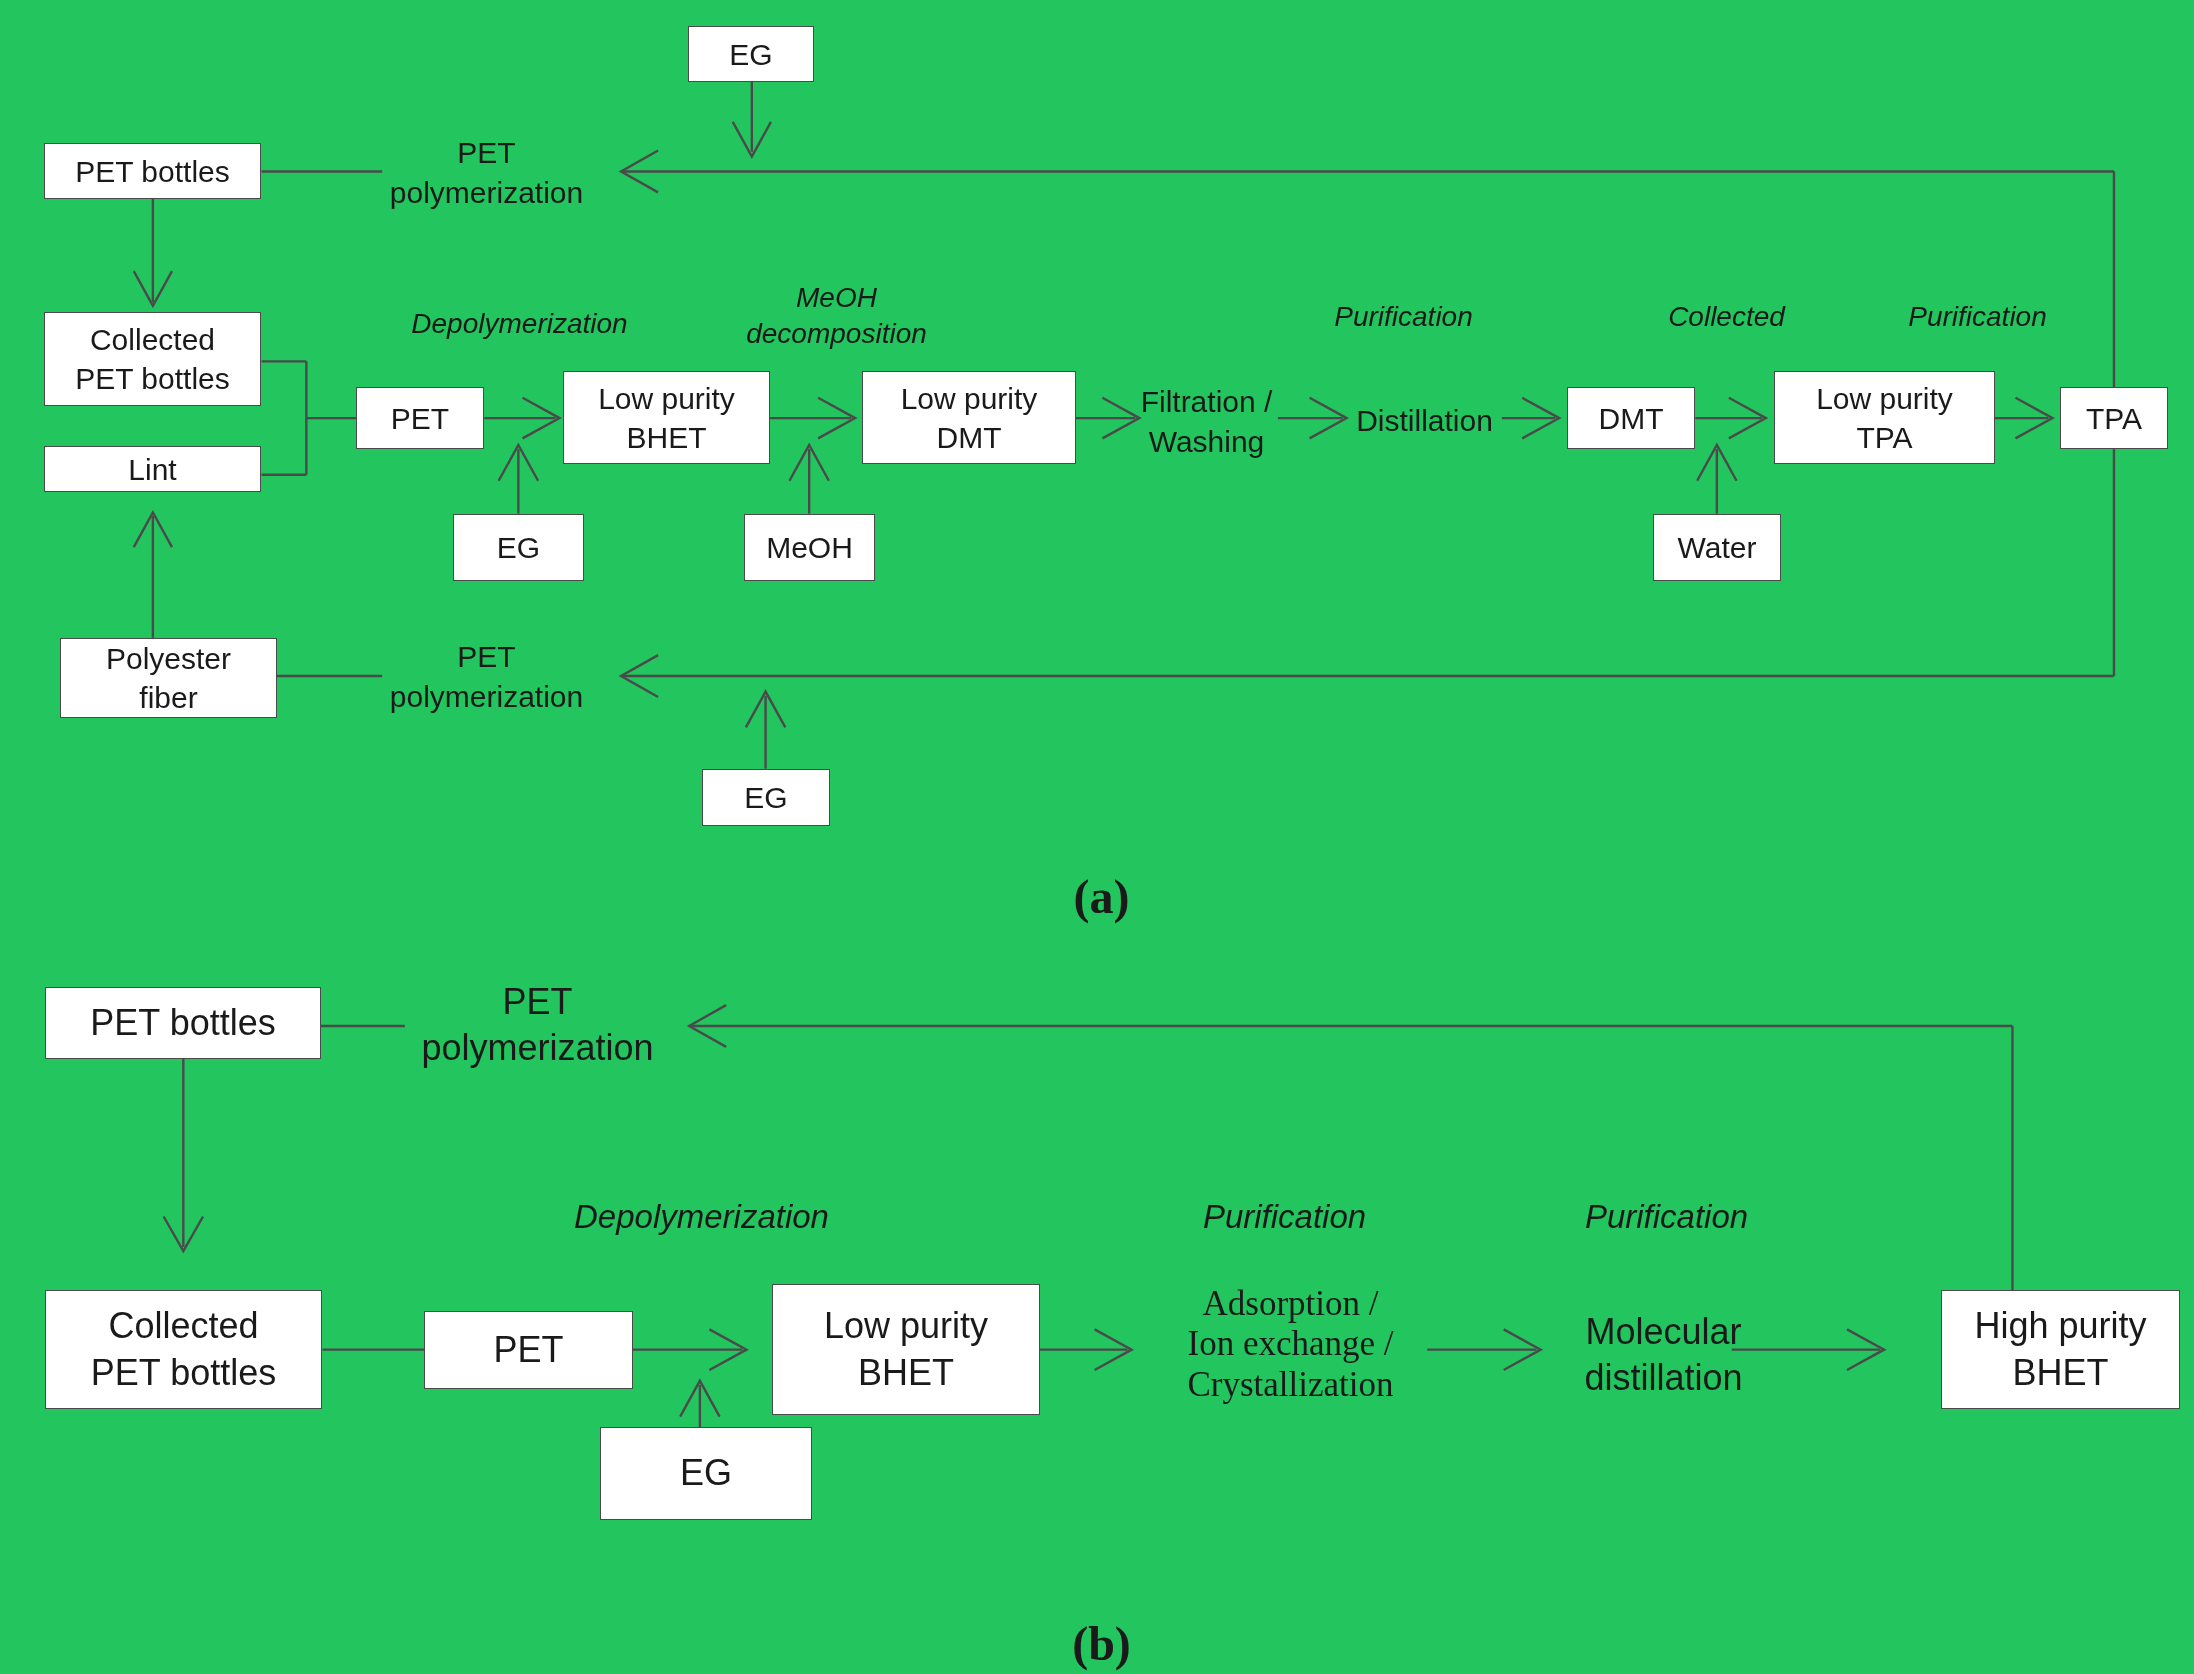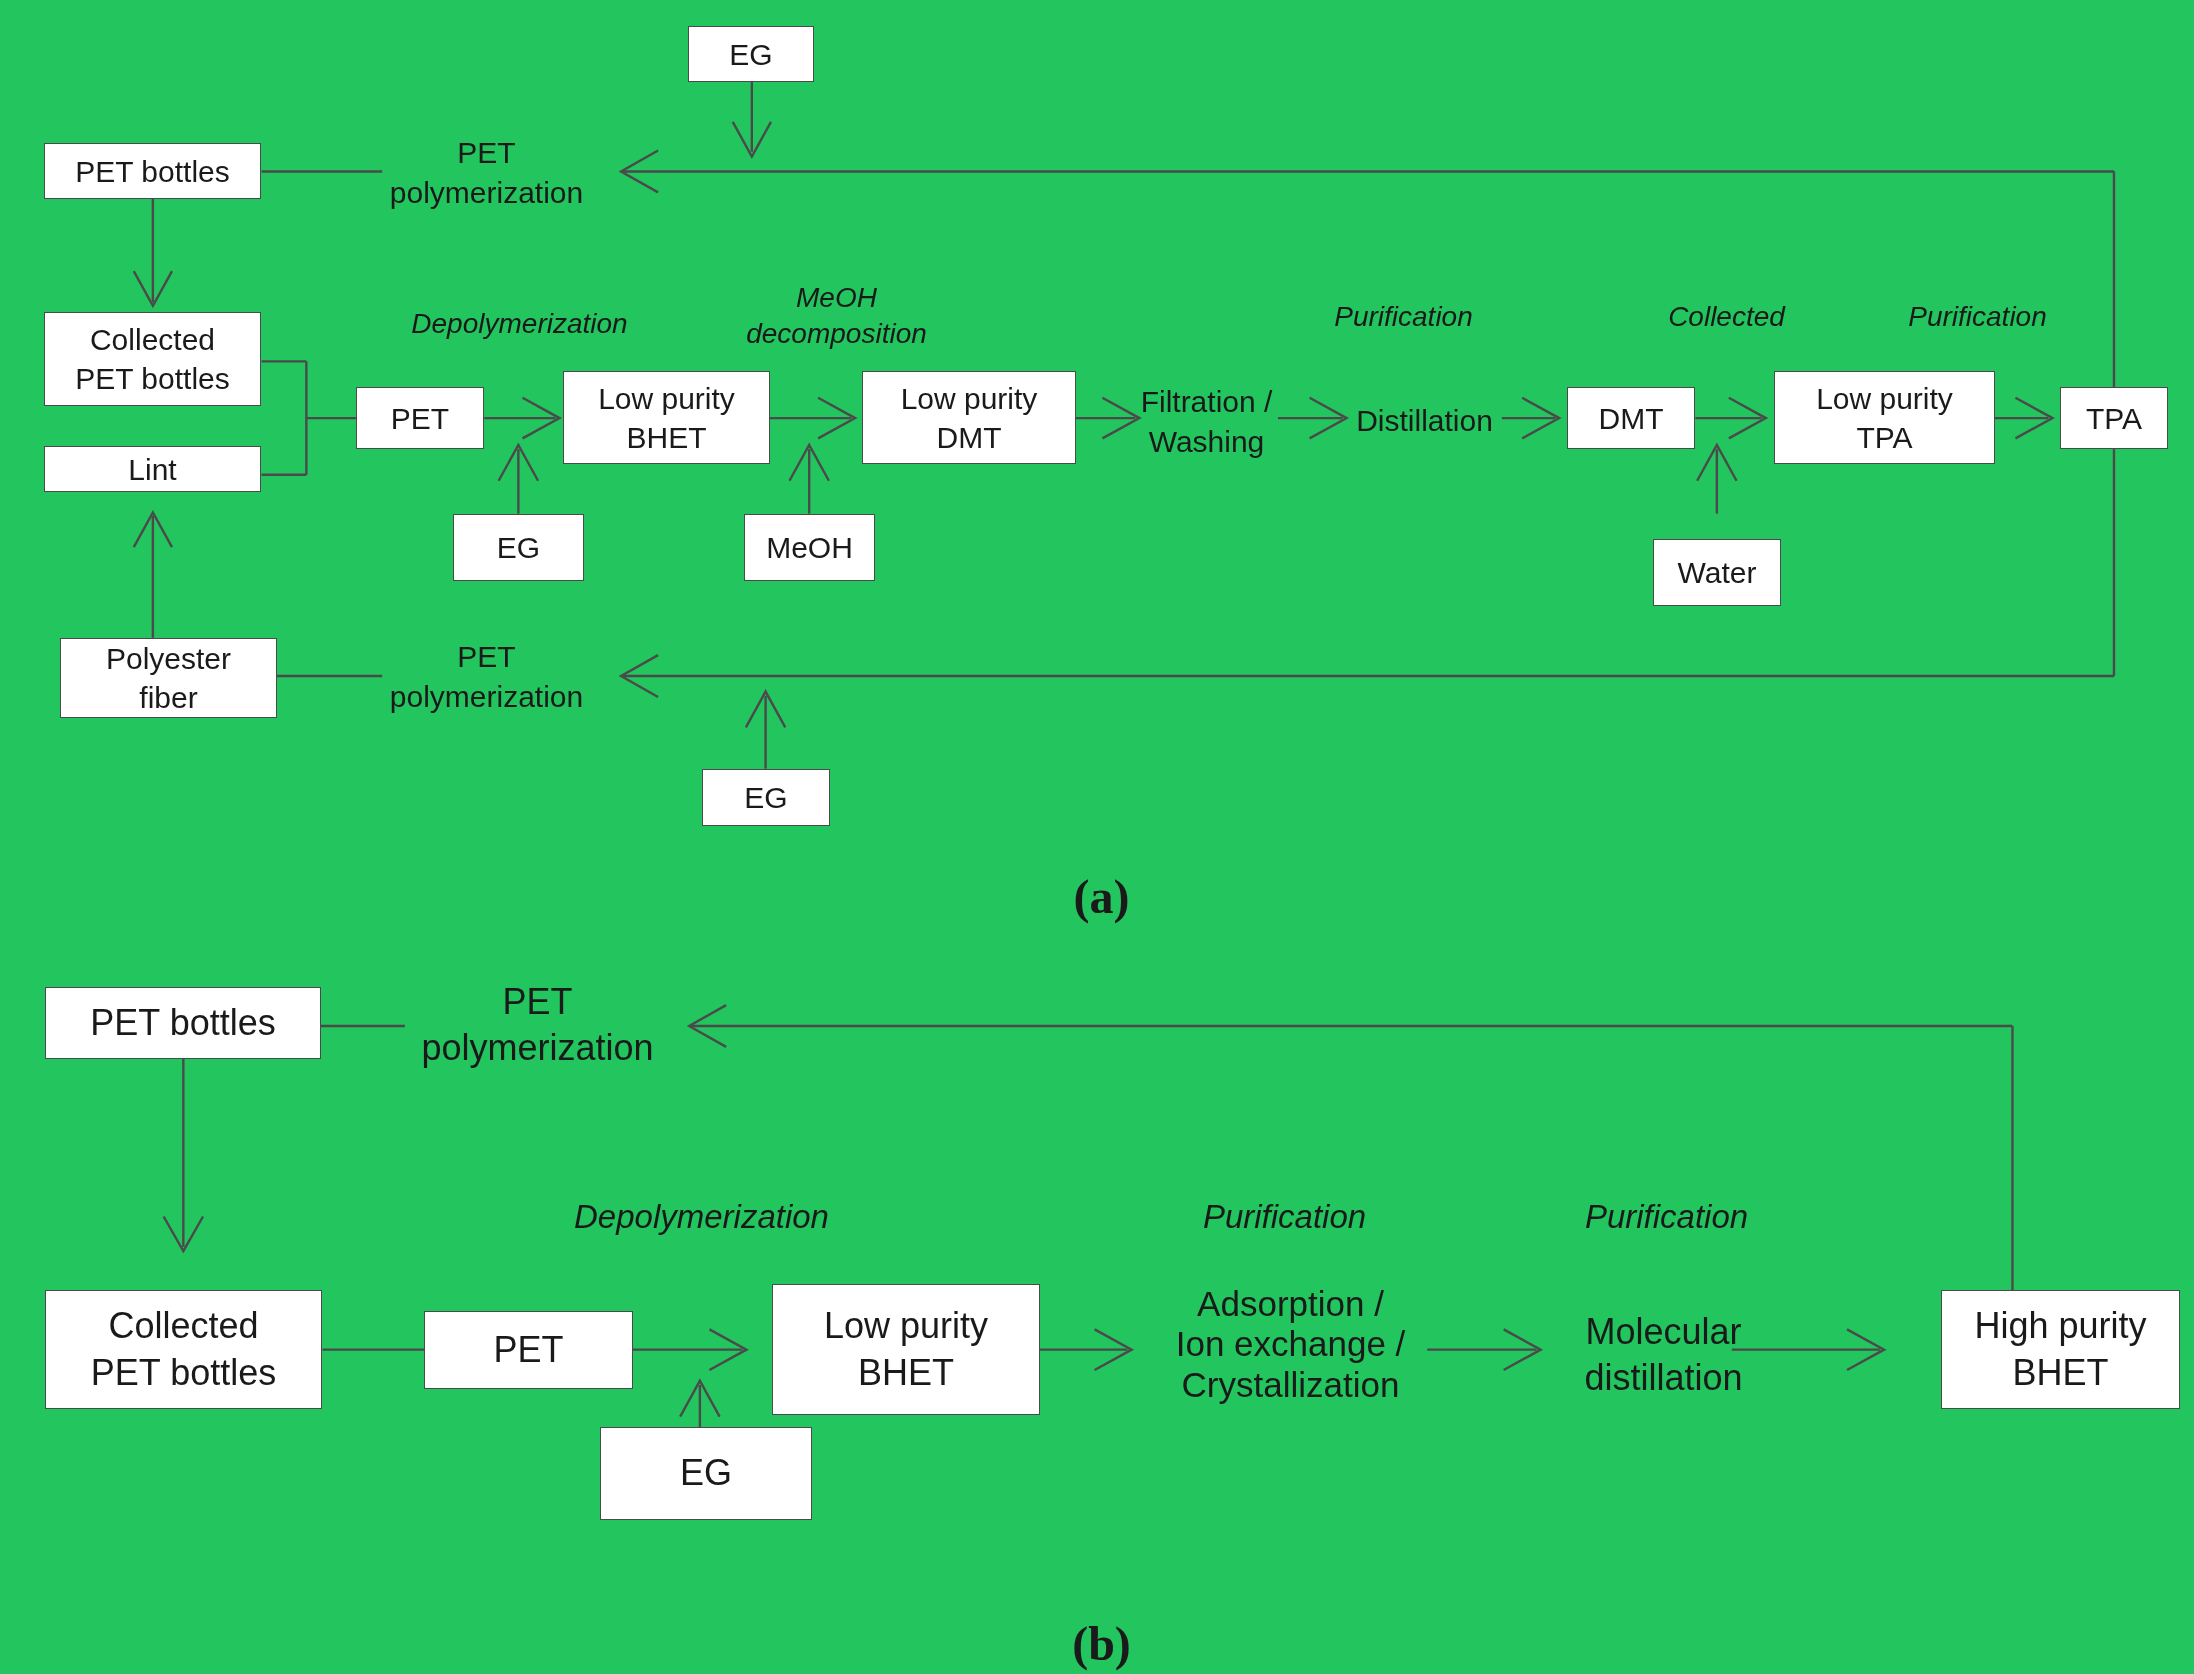--- a/index.html
+++ b/index.html
@@ -126,21 +126,21 @@
   <div class="box" style="left:563px;top:371px;width:207px;height:93px;">Low purity
 BHET</div>
   <div class="box" style="left:862px;top:371px;width:214px;height:93px;">Low purity
 DMT</div>
   <div class="box" style="left:1567px;top:387px;width:128px;height:62px;">DMT</div>
   <div class="box" style="left:1774px;top:371px;width:221px;height:93px;">Low purity
 TPA</div>
   <div class="box" style="left:2060px;top:387px;width:108px;height:62px;">TPA</div>
   <div class="box" style="left:453px;top:514px;width:131px;height:67px;">EG</div>
   <div class="box" style="left:744px;top:514px;width:131px;height:67px;">MeOH</div>
-  <div class="box" style="left:1653px;top:514px;width:128px;height:67px;margin-top:25px;">Water</div>
+  <div class="box" style="left:1653px;top:514px;width:128px;height:67px;">Water</div>
   <div class="box" style="left:702px;top:769px;width:128px;height:57px;">EG</div>
 
   <div class="txt" style="left:367px;top:133px;width:239px;">PET
 polymerization</div>
   <div class="txt" style="left:1117px;top:382px;width:179px;">Filtration /
 Washing</div>
   <div class="txt" style="left:1335px;top:401px;width:179px;">Distillation</div>
   <div class="txt" style="left:367px;top:637px;width:239px;">PET
 polymerization</div>
 
@@ -158,21 +158,21 @@
 PET bottles</div>
   <div class="box box-b" style="left:424px;top:1311px;width:209px;height:78px;">PET</div>
   <div class="box box-b" style="left:772px;top:1284px;width:268px;height:131px;">Low purity
 BHET</div>
   <div class="box box-b" style="left:1893px;top:1290px;width:239px;height:119px;margin-left:48px;">High purity
 BHET</div>
   <div class="box box-b" style="left:600px;top:1427px;width:212px;height:93px;">EG</div>
 
   <div class="txt txt-b" style="left:400px;top:979px;width:275px;">PET
 polymerization</div>
-  <div class="txt txt-b" style="left:1138px;top:1284px;width:305px;font-size:35px;line-height:1.15;">Adsorption /
+  <div class="txt txt-b" style="left:1138px;top:1284px;width:305px;font-size:35px;line-height:1.15;font-family:Liberation Serif, serif;">Adsorption /
 Ion exchange /
 Crystallization</div>
   <div class="txt txt-b" style="left:1547px;top:1309px;width:233px;">Molecular
 distillation</div>
 
   <div class="lbl lbl-b" style="left:540px;top:1196px;width:323px;">Depolymerization</div>
   <div class="lbl lbl-b" style="left:1123px;top:1196px;width:323px;">Purification</div>
   <div class="lbl lbl-b" style="left:1505px;top:1196px;width:323px;">Purification</div>
 
   <div class="caption" style="left:1027px;top:1616px;width:149px;">(b)</div>

